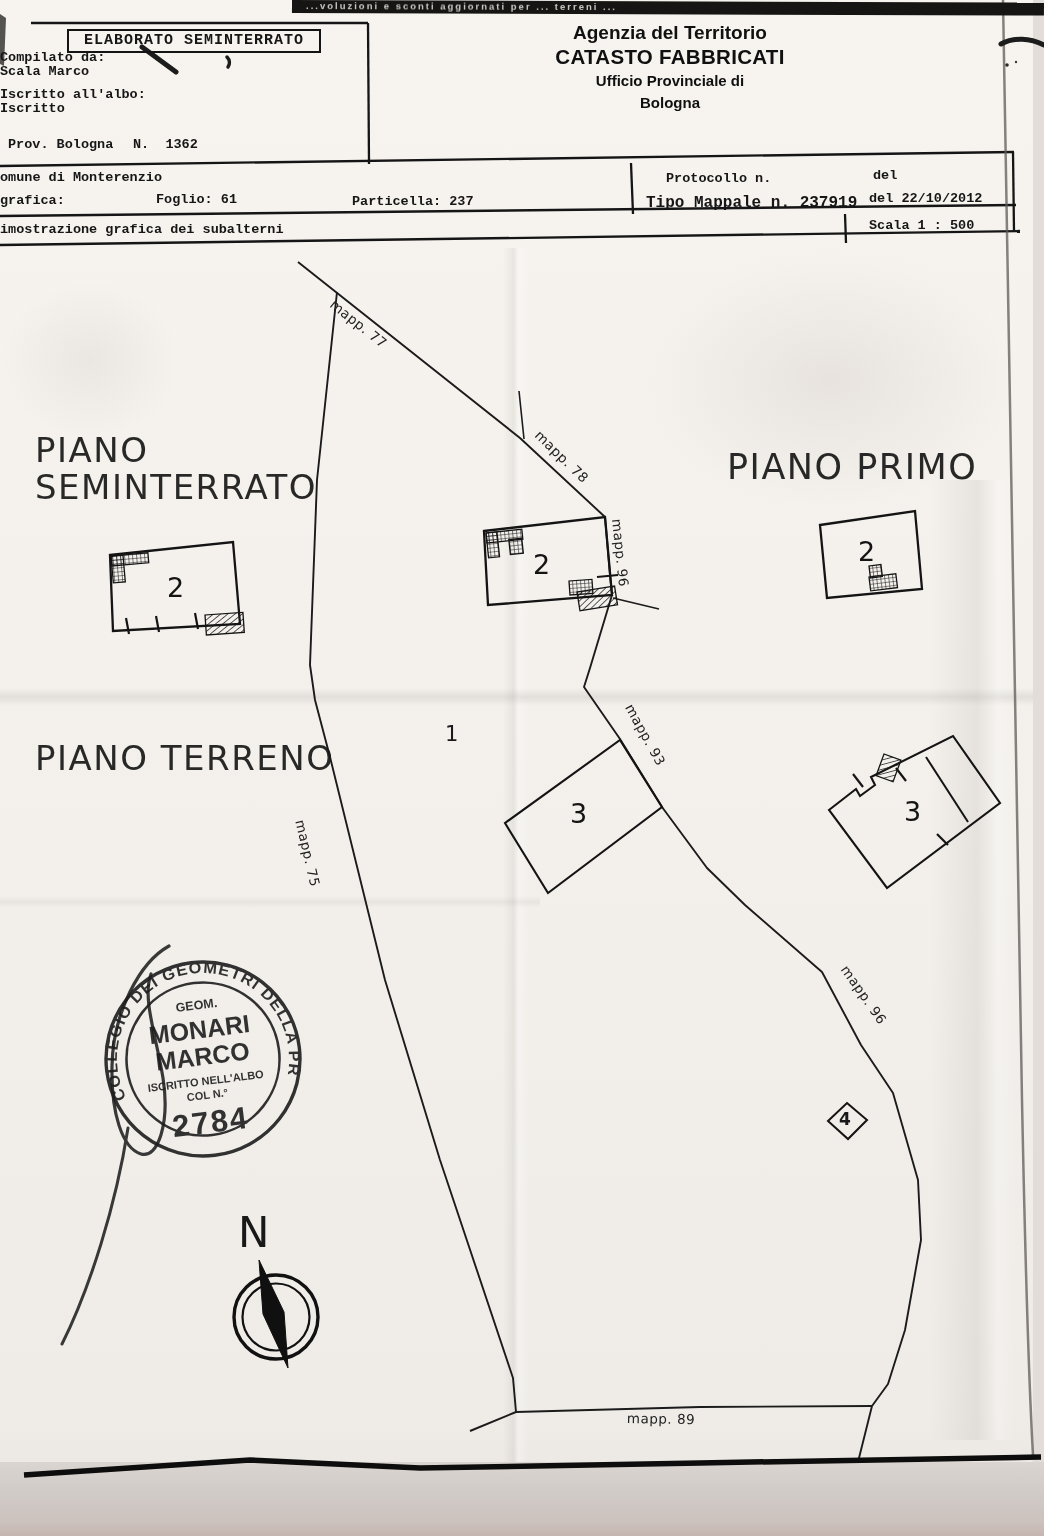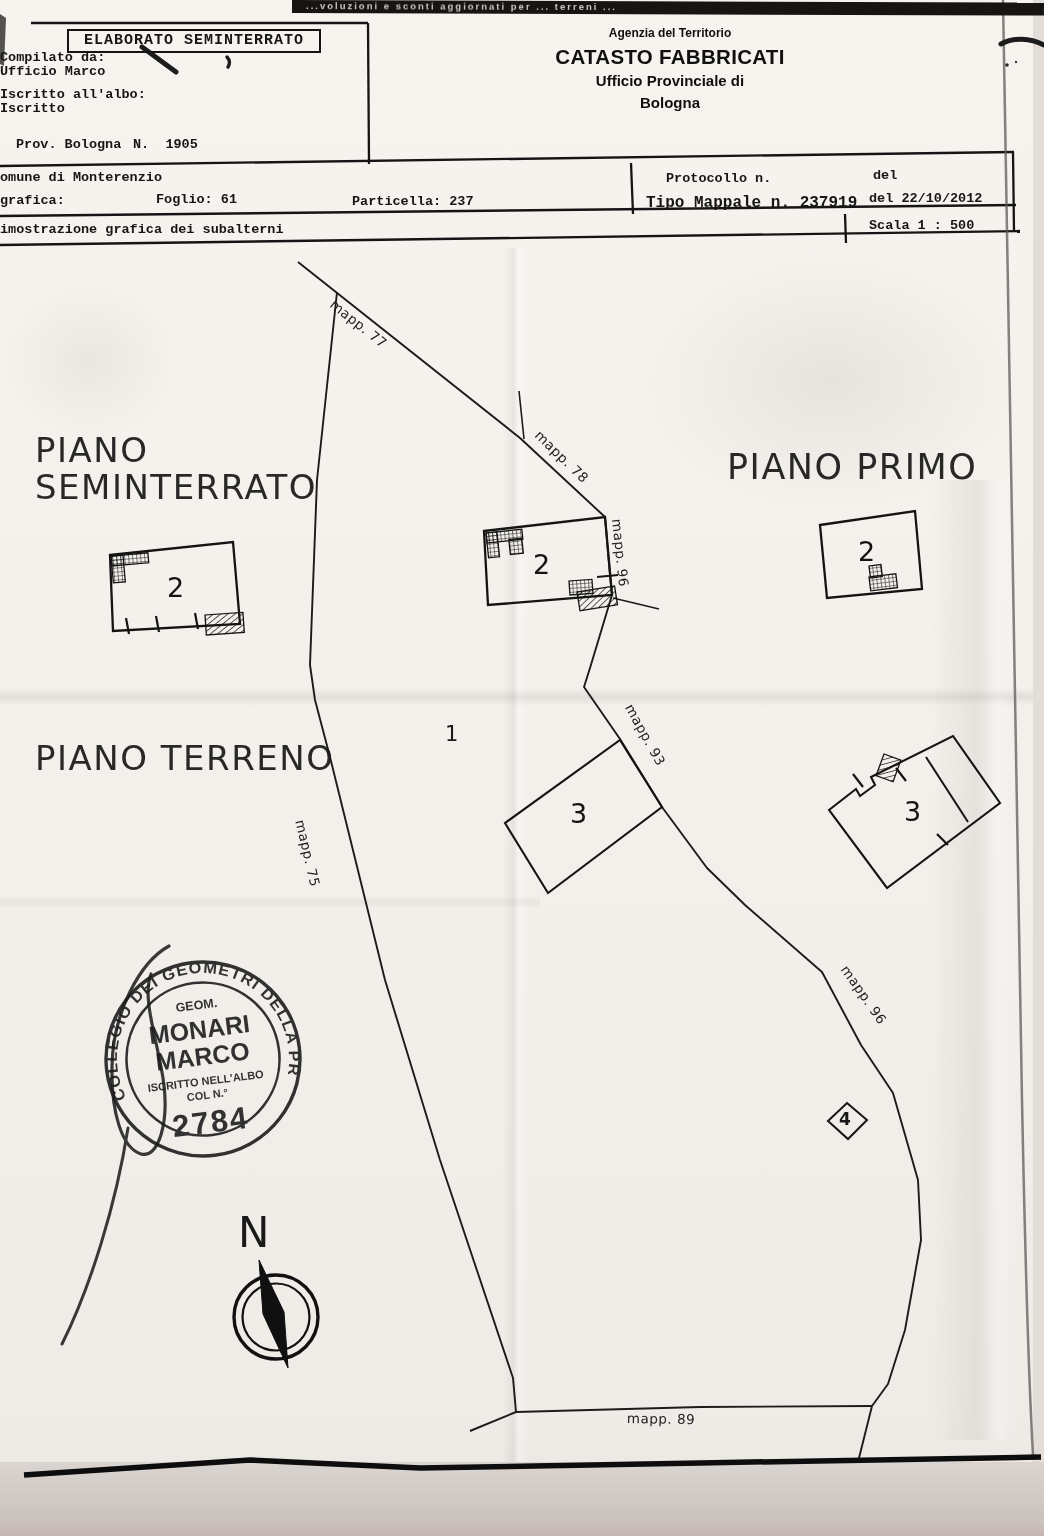--- a/index.html
+++ b/index.html
@@ -31,21 +31,21 @@
   .below-page{left:0;top:1462px;width:1044px;height:74px;z-index:2;
      background:linear-gradient(180deg,#dbd5d1 0%,#d0cac6 45%,#ccc2be 80%,#c6b5b0 100%);}
   .top-strip{left:292px;top:0;width:752px;height:13px;background:#171513;z-index:6;
      transform:rotate(.2deg);transform-origin:0 0;overflow:hidden;}
   .top-strip span{display:block;color:#e9e6e2;font-size:9.5px;font-weight:bold;
      letter-spacing:2px;white-space:nowrap;filter:blur(.7px);opacity:.85;padding-left:14px;}
   .title-box{left:67px;top:29px;width:250px;height:20px;border:2.5px solid #141414;z-index:5;
      display:flex;align-items:center;justify-content:center;}
   .title-box span{font-size:15px;letter-spacing:1px;line-height:18px;}
   .agency{left:540px;top:22px;width:260px;text-align:center;z-index:5;color:#101010;}
-  .agency .a1{font-size:12px;font-weight:bold;line-height:22px;}
+  .agency .a1{font-size:19px;font-weight:bold;line-height:22px;}
   .agency .a2{font-size:20.5px;font-weight:bold;line-height:26px;letter-spacing:.3px;}
   .agency .a3{font-size:15px;font-weight:bold;line-height:22px;}
   svg.overlay{position:absolute;left:0;top:0;z-index:4;pointer-events:none;}
   svg.stamp{position:absolute;left:101px;top:957px;z-index:6;pointer-events:none;opacity:.9;}
 </style>
 </head>
 <body>
 
 <div class="page">
 
@@ -60,25 +60,25 @@
 
   <div class="abs top-strip">
     <span>...voluzioni e sconti aggiornati per ... terreni ...</span>
   </div>
 
   <div class="abs title-box tw">
     <span>ELABORATO SEMINTERRATO</span>
   </div>
 
   <div class="lbl tw" style="left:0;top:50px;font-size:13.5px">Compilato da:</div>
-  <div class="lbl tw" style="left:0;top:64px;font-size:13.5px">Ufficio Marco</div>
+  <div class="lbl tw" style="left:0;top:64px;font-size:13.5px">Scala Marco</div>
   <div class="lbl tw" style="left:0;top:87px;font-size:13.5px">Iscritto all'albo:</div>
   <div class="lbl tw" style="left:0;top:101px;font-size:13.5px">Iscritto</div>
-  <div class="lbl tw" style="left:16px;top:137px;font-size:13.5px">Prov. Bologna</div>
-  <div class="lbl tw pre" style="left:133px;top:137px;font-size:13.5px">N.  1905</div>
+  <div class="lbl tw" style="left:8px;top:137px;font-size:13.5px">Prov. Bologna</div>
+  <div class="lbl tw pre" style="left:133px;top:137px;font-size:13.5px">N.  1362</div>
 
   <div class="abs agency">
     <div class="a1">Agenzia del Territorio</div>
     <div class="a2">CATASTO FABBRICATI</div>
     <div class="a3">Ufficio Provinciale di</div>
     <div class="a3">Bologna</div>
   </div>
 
   <div class="lbl tw" style="left:0;top:170px;font-size:13.5px">omune di Monterenzio</div>
   <div class="lbl tw" style="left:0;top:193px;font-size:13.5px">grafica:</div>

